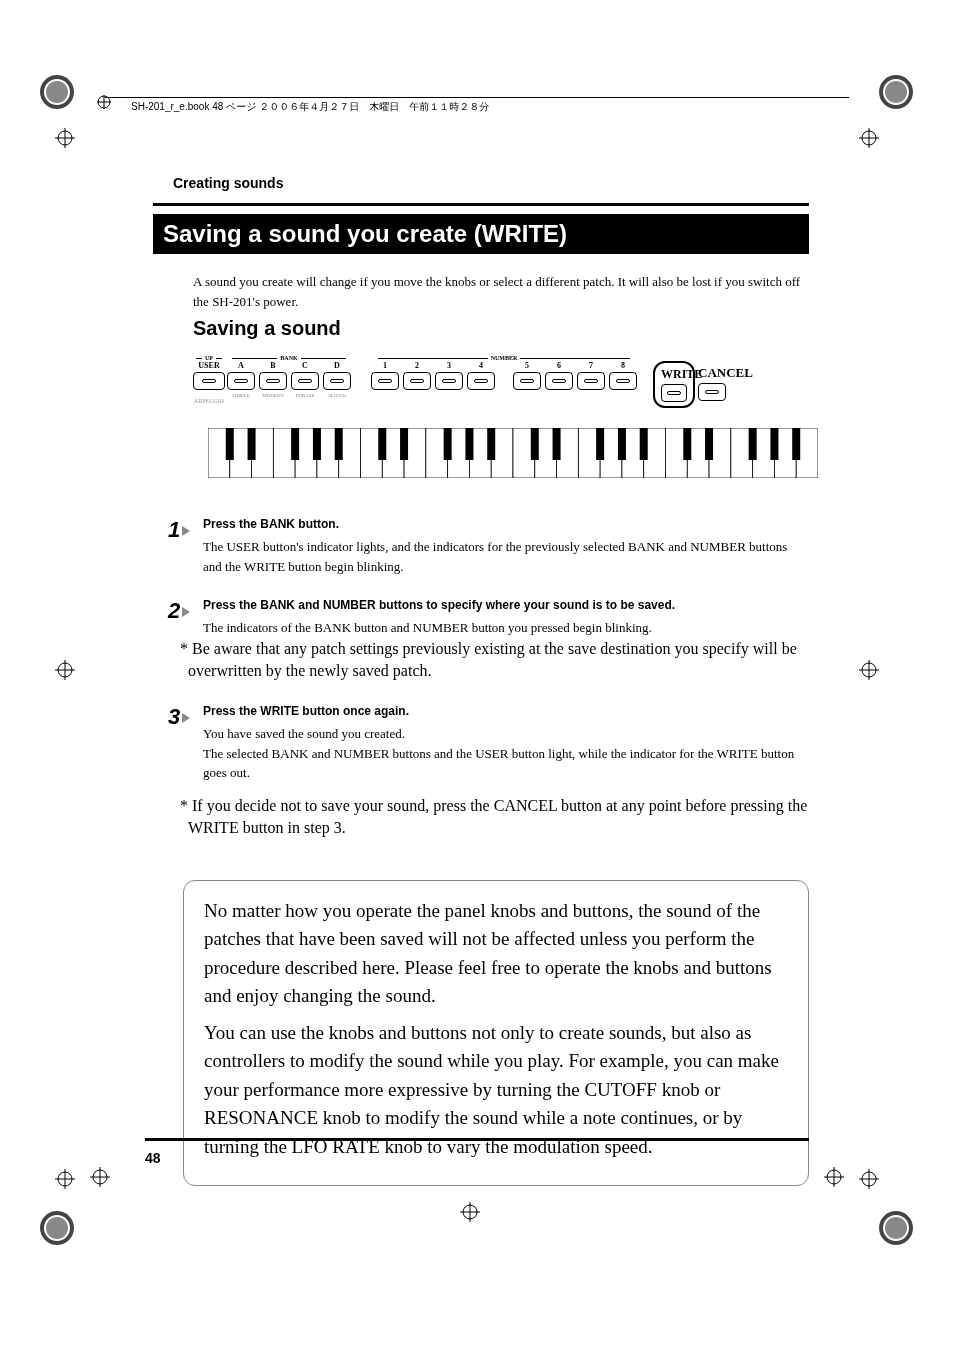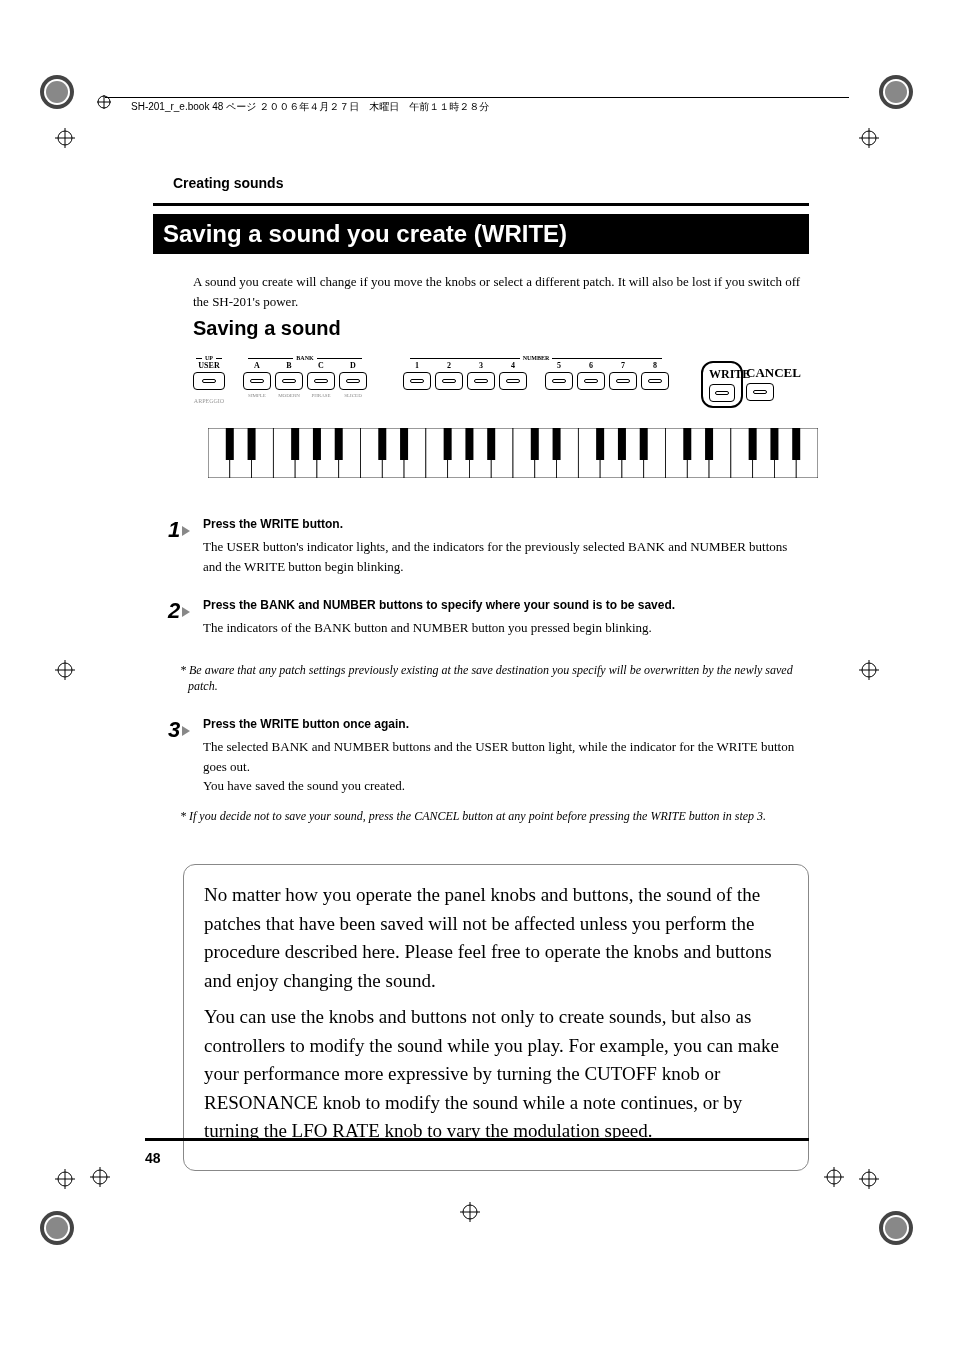--- a/index.html
+++ b/index.html
@@ -74,21 +74,21 @@
       margin-bottom: 15px;
       padding-left: 40px;
     }
     .diagram {
       margin-left: 40px;
       margin-bottom: 15px;
     }
     .panel-row {
       display: flex;
       align-items: flex-start;
-      gap: 18px;
+      gap: 2px;
       margin-bottom: 20px;
     }
     .button-group {
       position: relative;
     }
     .button-row {
       display: flex;
       gap: 4px;
     }
     .panel-button {
@@ -156,22 +156,21 @@
       font-family: Arial, sans-serif;
       font-weight: bold;
       font-size: 12px;
       margin-bottom: 6px;
     }
     .step-text {
       font-size: 13px;
       line-height: 1.5;
     }
     .note-text {
-      font-size: 12px;
-      font-style: italic;
+      font-size: 16px;
       margin-left: 35px;
       text-indent: -8px;
       margin-bottom: 22px;
       line-height: 1.4;
     }
     .info-box {
       border: 1.5px solid #888;
       border-radius: 12px;
       padding: 16px 20px;
       margin-top: 40px;
@@ -483,40 +482,40 @@
         <rect x="497.07142857142856" y="0" width="8" height="32" fill="#000"></rect>
         <rect x="540.6428571428571" y="0" width="8" height="32" fill="#000"></rect>
         <rect x="562.4285714285714" y="0" width="8" height="32" fill="#000"></rect>
         <rect x="584.2142857142857" y="0" width="8" height="32" fill="#000"></rect>
       </svg>
   </div>
 
   <div style="clear:both">
     <div class="step-number"><span>1</span><span class="step-arrow"></span></div>
     <div class="step-content">
-      <div class="step-title">Press the WRITE button.</div>
+      <div class="step-title">Press the BANK button.</div>
       <div class="step-text">The USER button's indicator lights, and the indicators for the previously selected BANK and NUMBER buttons and the WRITE button begin blinking.</div>
     </div>
   </div>
 
   <div style="clear:both">
     <div class="step-number"><span>2</span><span class="step-arrow"></span></div>
-    <div class="step-content" style="margin-bottom:24px">
+    <div class="step-content" style="margin-bottom:0">
       <div class="step-title">Press the BANK and NUMBER buttons to specify where your sound is to be saved.</div>
       <div class="step-text">The indicators of the BANK button and NUMBER button you pressed begin blinking.</div>
     </div>
     <div class="note-text">* Be aware that any patch settings previously existing at the save destination you specify will be overwritten by the newly saved patch.</div>
   </div>
 
   <div style="clear:both">
     <div class="step-number"><span>3</span><span class="step-arrow"></span></div>
     <div class="step-content" style="margin-bottom:12px">
       <div class="step-title">Press the WRITE button once again.</div>
+      <div class="step-text">You have saved the sound you created.</div>
       <div class="step-text">The selected BANK and NUMBER buttons and the USER button light, while the indicator for the WRITE button goes out.</div>
-      <div class="step-text">You have saved the sound you created.</div>
     </div>
     <div class="note-text">* If you decide not to save your sound, press the CANCEL button at any point before pressing the WRITE button in step 3.</div>
   </div>
 
   <div class="info-box">
     <p>No matter how you operate the panel knobs and buttons, the sound of the patches that have been saved will not be affected unless you perform the procedure described here. Please feel free to operate the knobs and buttons and enjoy changing the sound.</p>
     <p>You can use the knobs and buttons not only to create sounds, but also as controllers to modify the sound while you play. For example, you can make your performance more expressive by turning the CUTOFF knob or RESONANCE knob to modify the sound while a note continues, or by turning the LFO RATE knob to vary the modulation speed.</p>
   </div>
 </div>
 

